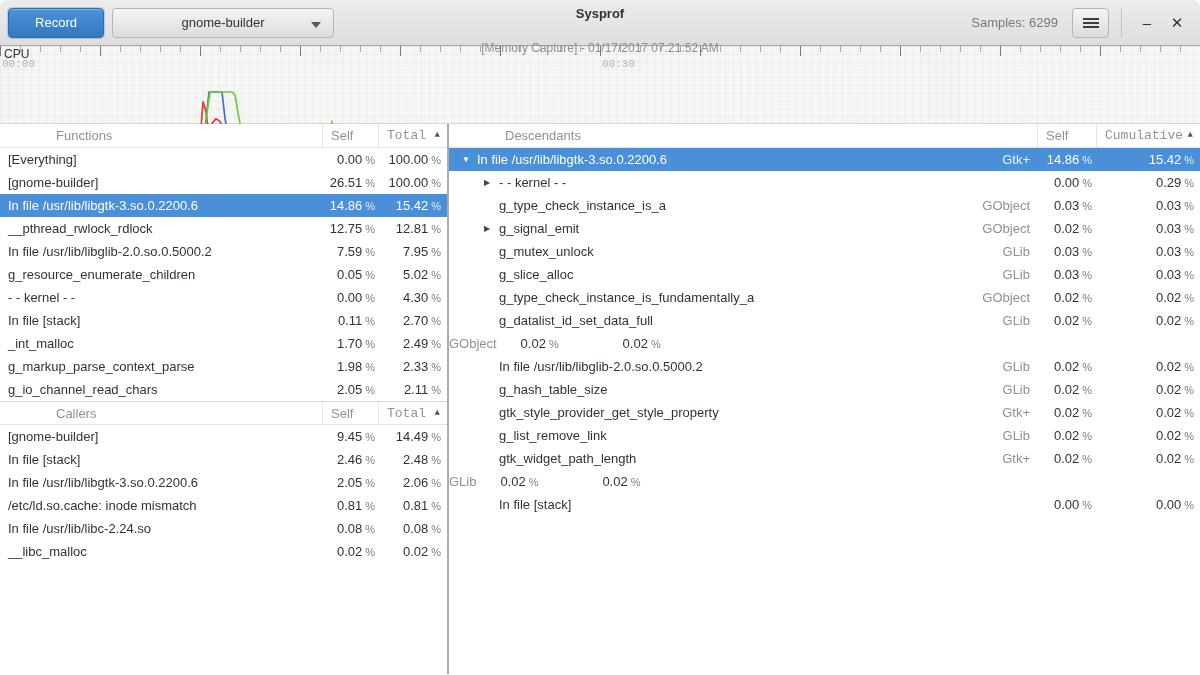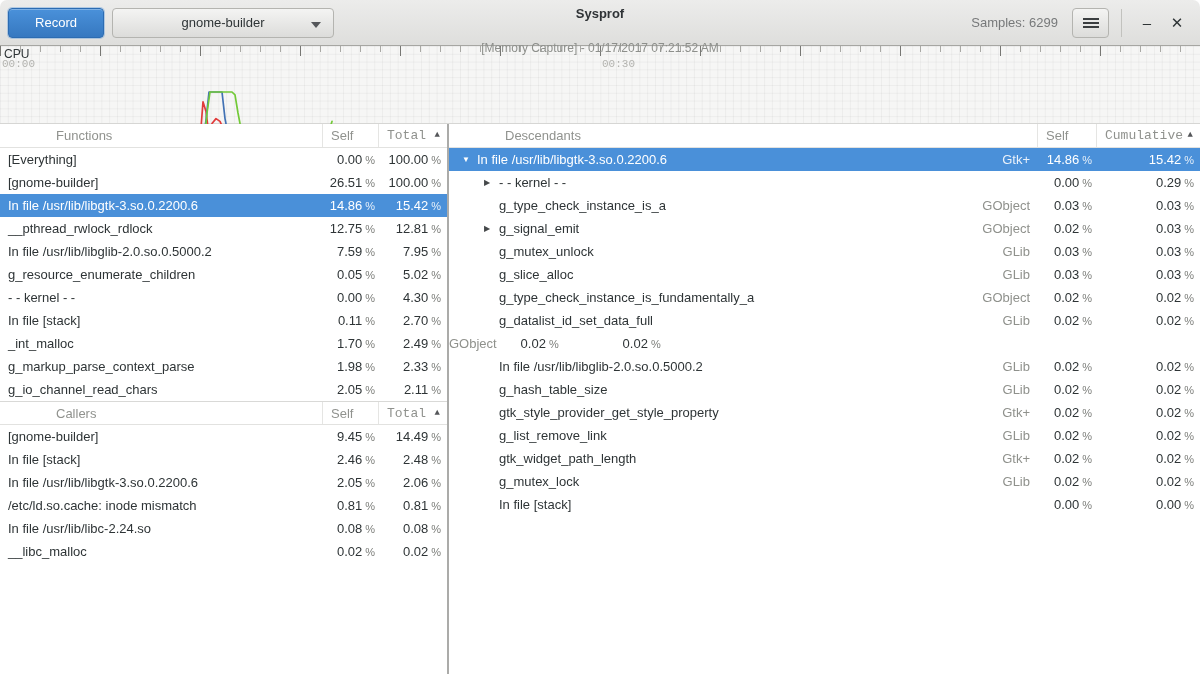--- a/index.html
+++ b/index.html
@@ -441,25 +441,20 @@
           <div class="name">
             <span class="indent" style="width: 27px;"></span>
             <span class="expander"></span>
             <span>gtk_widget_path_length</span>
           </div>
           <div class="tag">Gtk+</div>
           <div class="pv c-self-r">0.02<span class="pct">%</span></div>
           <div class="pv c-cum-r">0.02<span class="pct">%</span></div>
         </div>
         <div class="row">
-          <div class="name">
-            <span class="indent" style="width: 27px;"></span>
-            <span class="expander"></span>
-            <span>g_mutex_lock</span>
-          </div>
           <div class="tag">GLib</div>
           <div class="pv c-self-r">0.02<span class="pct">%</span></div>
           <div class="pv c-cum-r">0.02<span class="pct">%</span></div>
         </div>
         <div class="row">
           <div class="name">
             <span class="indent" style="width: 27px;"></span>
             <span class="expander"></span>
             <span>In file [stack]</span>
           </div>

